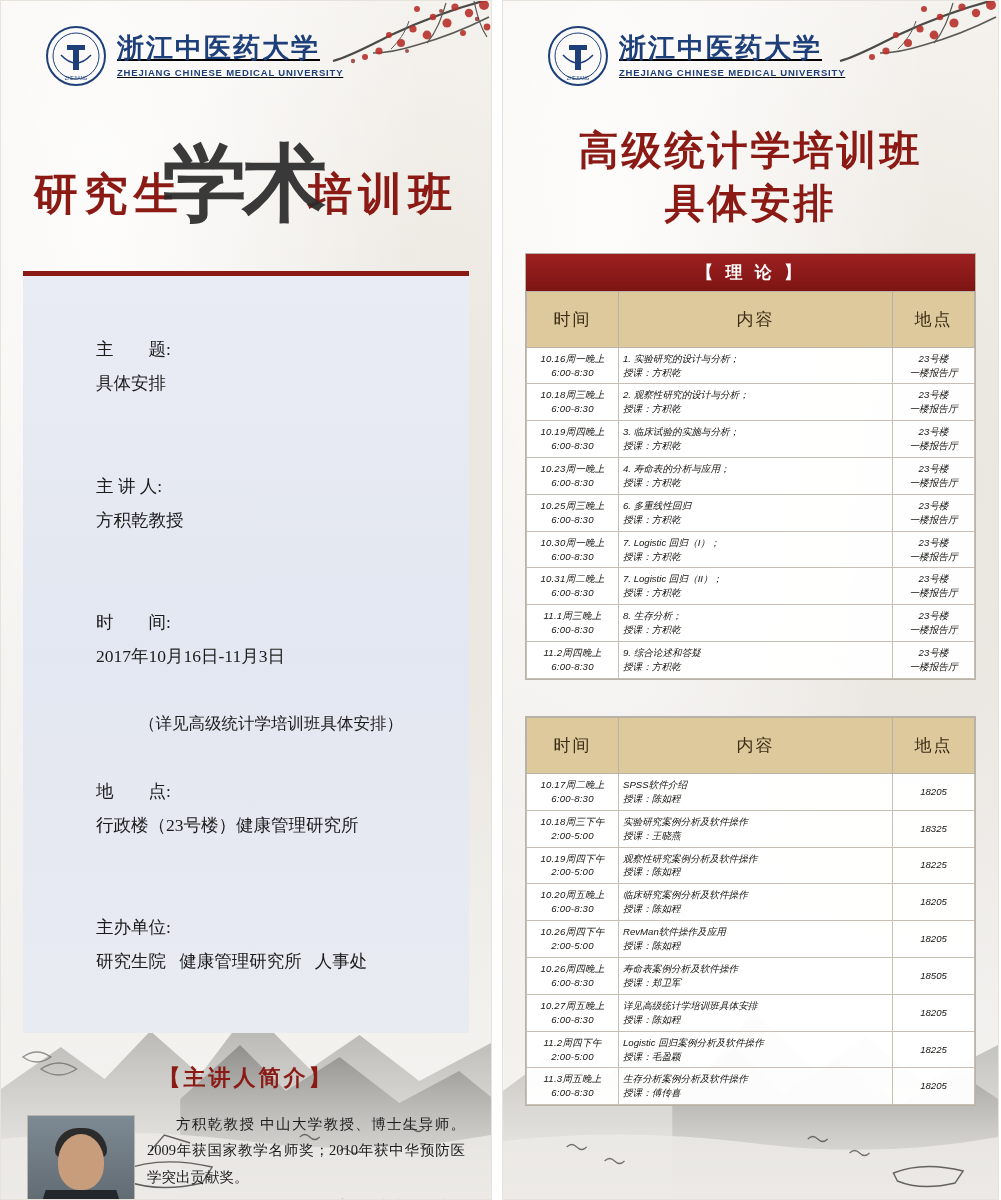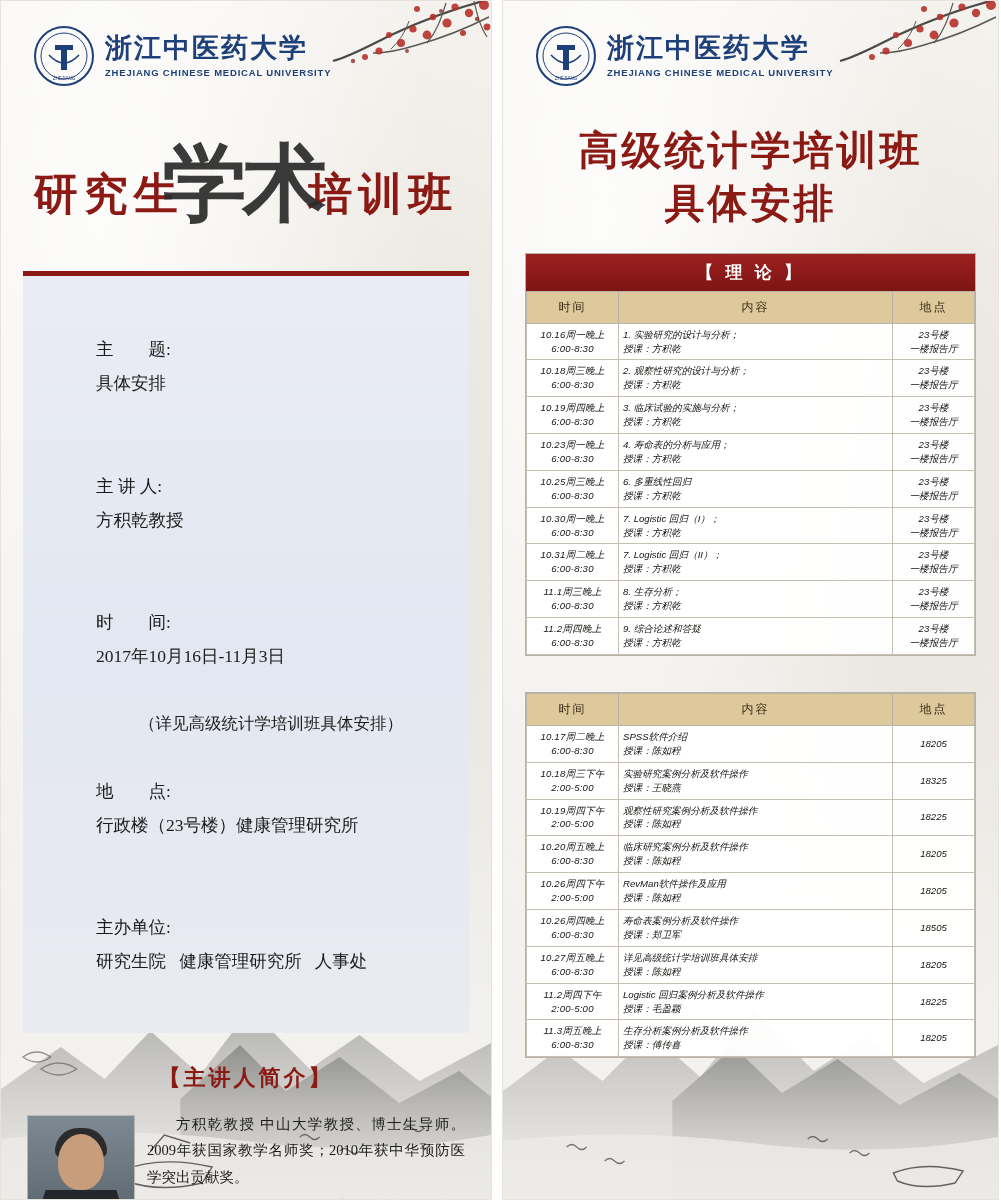--- a/index.html
+++ b/index.html
@@ -43,22 +43,23 @@
       radial-gradient(ellipse at 85% 40%, rgba(225,220,212,.55) 0%, rgba(255,255,255,0) 55%),
       linear-gradient(180deg, rgba(245,243,239,.4), rgba(238,236,231,.2));
     pointer-events: none;
   }
 
   
   .logo-row {
     position: relative;
     display: flex; align-items: center;
     gap: 10px;
-    padding: 24px 0 0 32px;
+    padding: 24px 0 0 44px;
     z-index: 5;
+    text-decoration: underline;
   }
   .logo-seal {
     width: 62px; height: 62px; flex: none;
   }
   .logo-text .cn {
     font-family: "Liberation Serif", serif;
     font-size: 27px; font-weight: bold; color: #1d3f7a;
     letter-spacing: 2px; line-height: 1.1;
   }
   .logo-text .en {
@@ -188,22 +189,22 @@
     font-size: 17px; letter-spacing: 4px;
     text-align: center; padding: 7px 0;
   }
   table.sched {
     width: 100%; border-collapse: collapse;
     font-family: "Liberation Sans", sans-serif;
   }
   table.sched th {
     background: #ddc99b;
     color: #3a2b16;
-    font-size: 12px; font-weight: normal;
-    padding: 7px 2px;
+    font-size: 17px; font-weight: normal;
+    padding: 16px 2px;
     border: 1px solid #b9b2a6;
     letter-spacing: 2px;
   }
   table.sched td {
     border: 1px solid #c6bfb3;
     font-size: 9.6px;
     color: #15130f;
     padding: 4px 4px;
     line-height: 1.45;
     background: rgba(255,255,255,.85);

